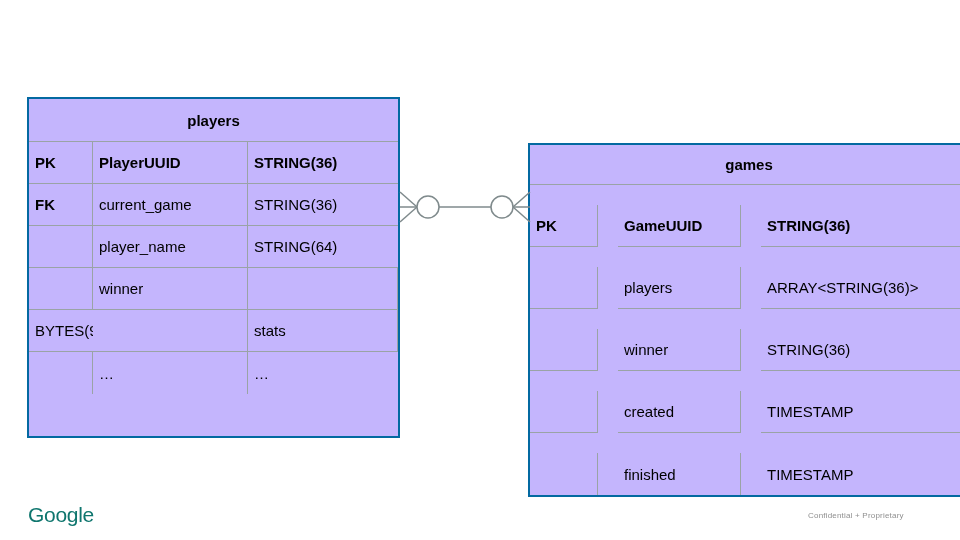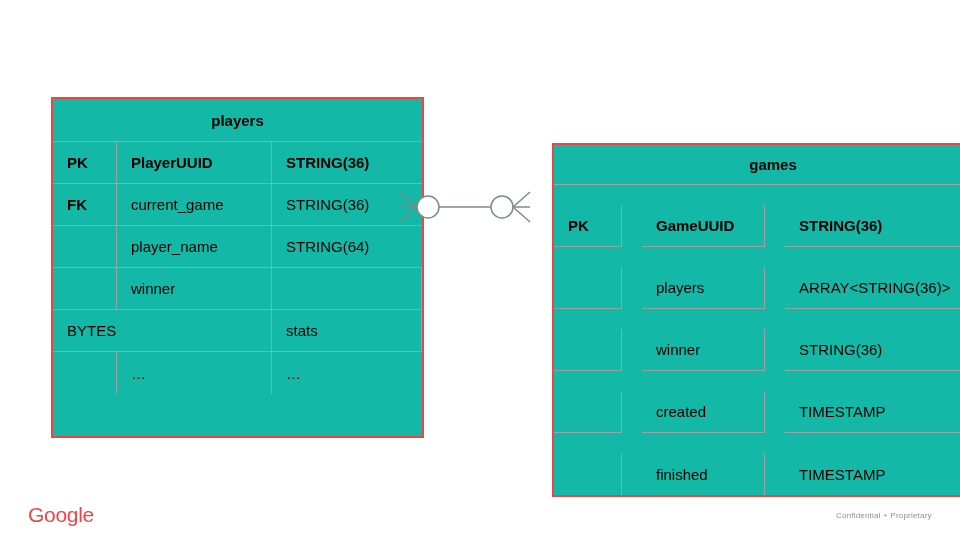--- a/index.html
+++ b/index.html
@@ -5,30 +5,29 @@
   * { box-sizing: border-box; margin: 0; padding: 0; }
   html, body { width: 960px; height: 540px; }
   body { font-family: "Liberation Sans", sans-serif; background: #ffffff; overflow: hidden; }
 
   .slide { position: relative; width: 960px; height: 540px; background: #ffffff; }
 
   
   .er-table {
     position: absolute;
     display: grid;
-    background: #14b8a6;
-    border: 2px solid #ef4444;
+    background: #c4b5fd;
+    border: 2px solid #0369a1;
     color: #000000;
     font-size: 15px;
-    margin-left: 24px;
   }
   .er-table .cell {
     display: flex;
     align-items: center;
-    padding-left: 14px;
+    padding-left: 6px;
     border-right: 1px solid #9aa3a5;
     border-bottom: 1px solid #9aa3a5;
     overflow: hidden;
     white-space: nowrap;
   }
   .er-table .cell.c3 { border-right: none; }
   .er-table .last-row { border-bottom: none; }
   .er-table .title-cell {
     grid-column: 1 / -1;
     justify-content: center;
@@ -57,31 +56,30 @@
     left: 0; top: 0;
     width: 960px; height: 540px;
     pointer-events: none;
   }
 
   
   .google-logo {
     position: absolute;
     left: 28px; top: 503px;
     font-size: 21px;
-    color: #ef4444;
+    color: #0f766e;
     letter-spacing: -0.3px;
     font-weight: 500;
   }
   .confidential {
     position: absolute;
     left: 808px; top: 511px;
     font-size: 8px;
     color: #8f8f8f;
     letter-spacing: 0.2px;
-    margin-left: 28px;
   }
 </style>
 </head>
 <body>
 
 <div class="slide">
 
   <div class="er-table players-table">
     <div class="cell title-cell">players</div>
 

